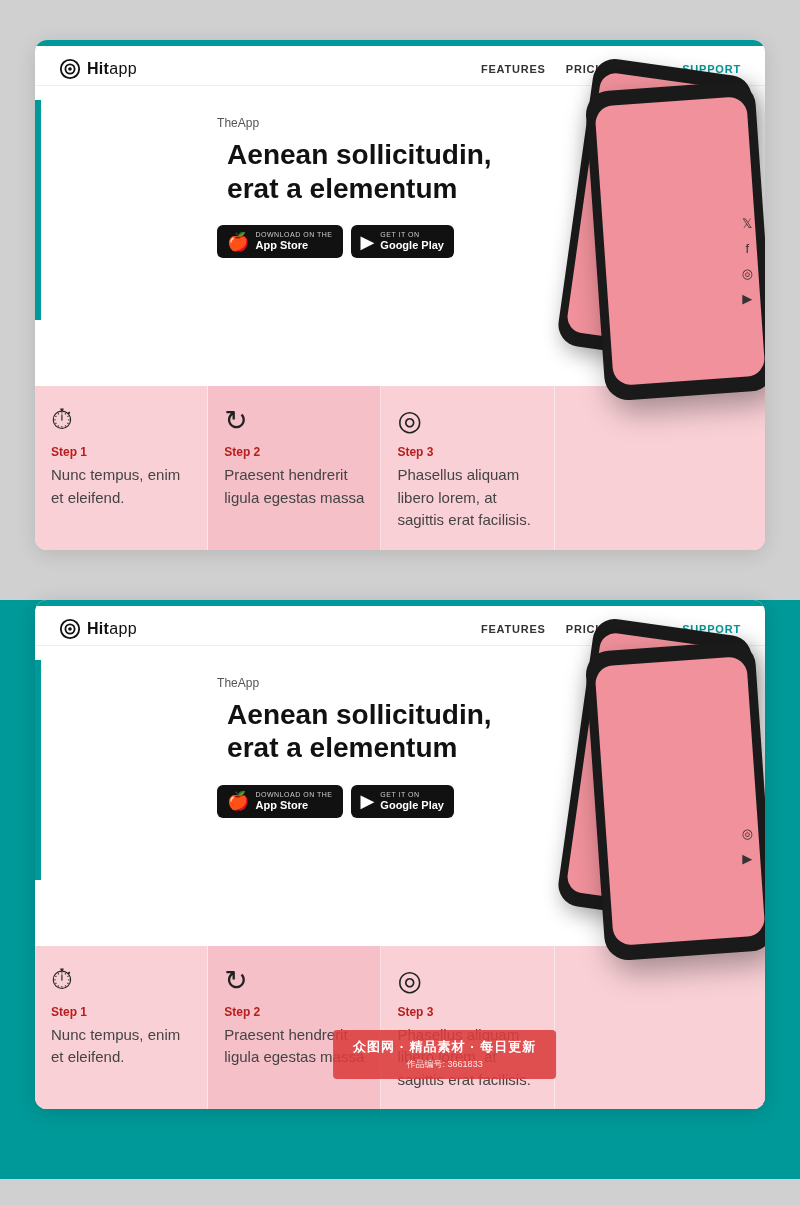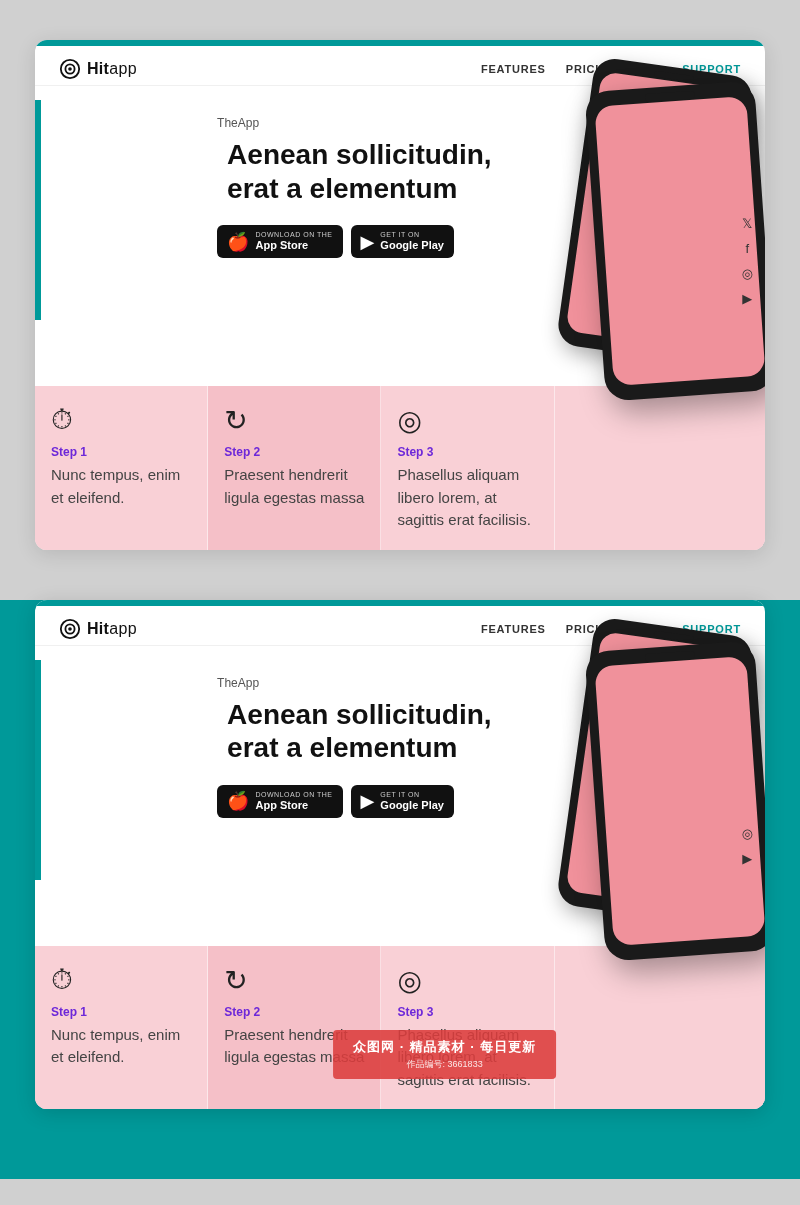--- a/index.html
+++ b/index.html
@@ -234,21 +234,21 @@
     .step-card:nth-child(2) { background: #f5c0c8; }
     .step-icon {
       font-size: 28px;
       margin-bottom: 8px;
       display: block;
       color: #222;
     }
     .step-label {
       font-size: 12px;
       font-weight: 700;
-      color: #6d28d9;
+      color: #b91c1c;
       margin-bottom: 5px;
     }
     .step-desc {
       font-size: 15px;
       color: #444;
       line-height: 1.5;
     }
 
     
     .social-bar {

